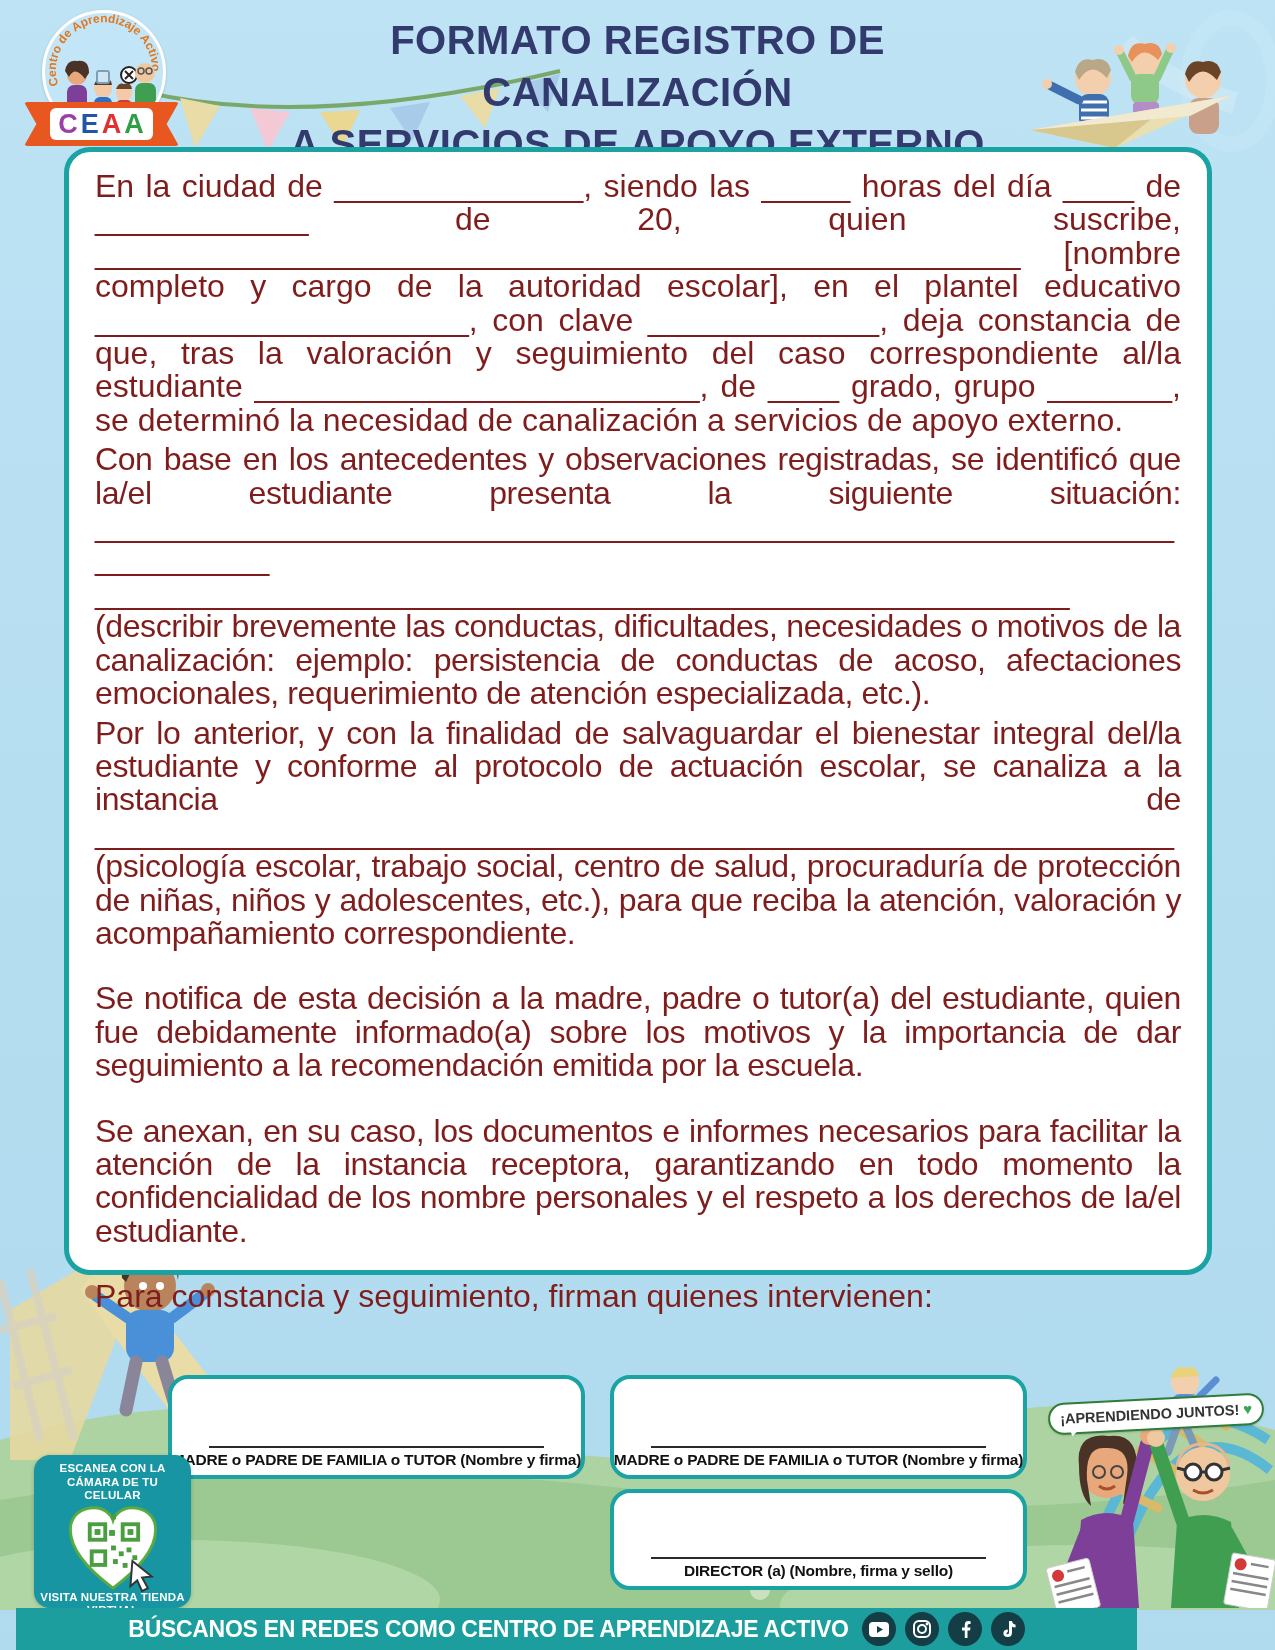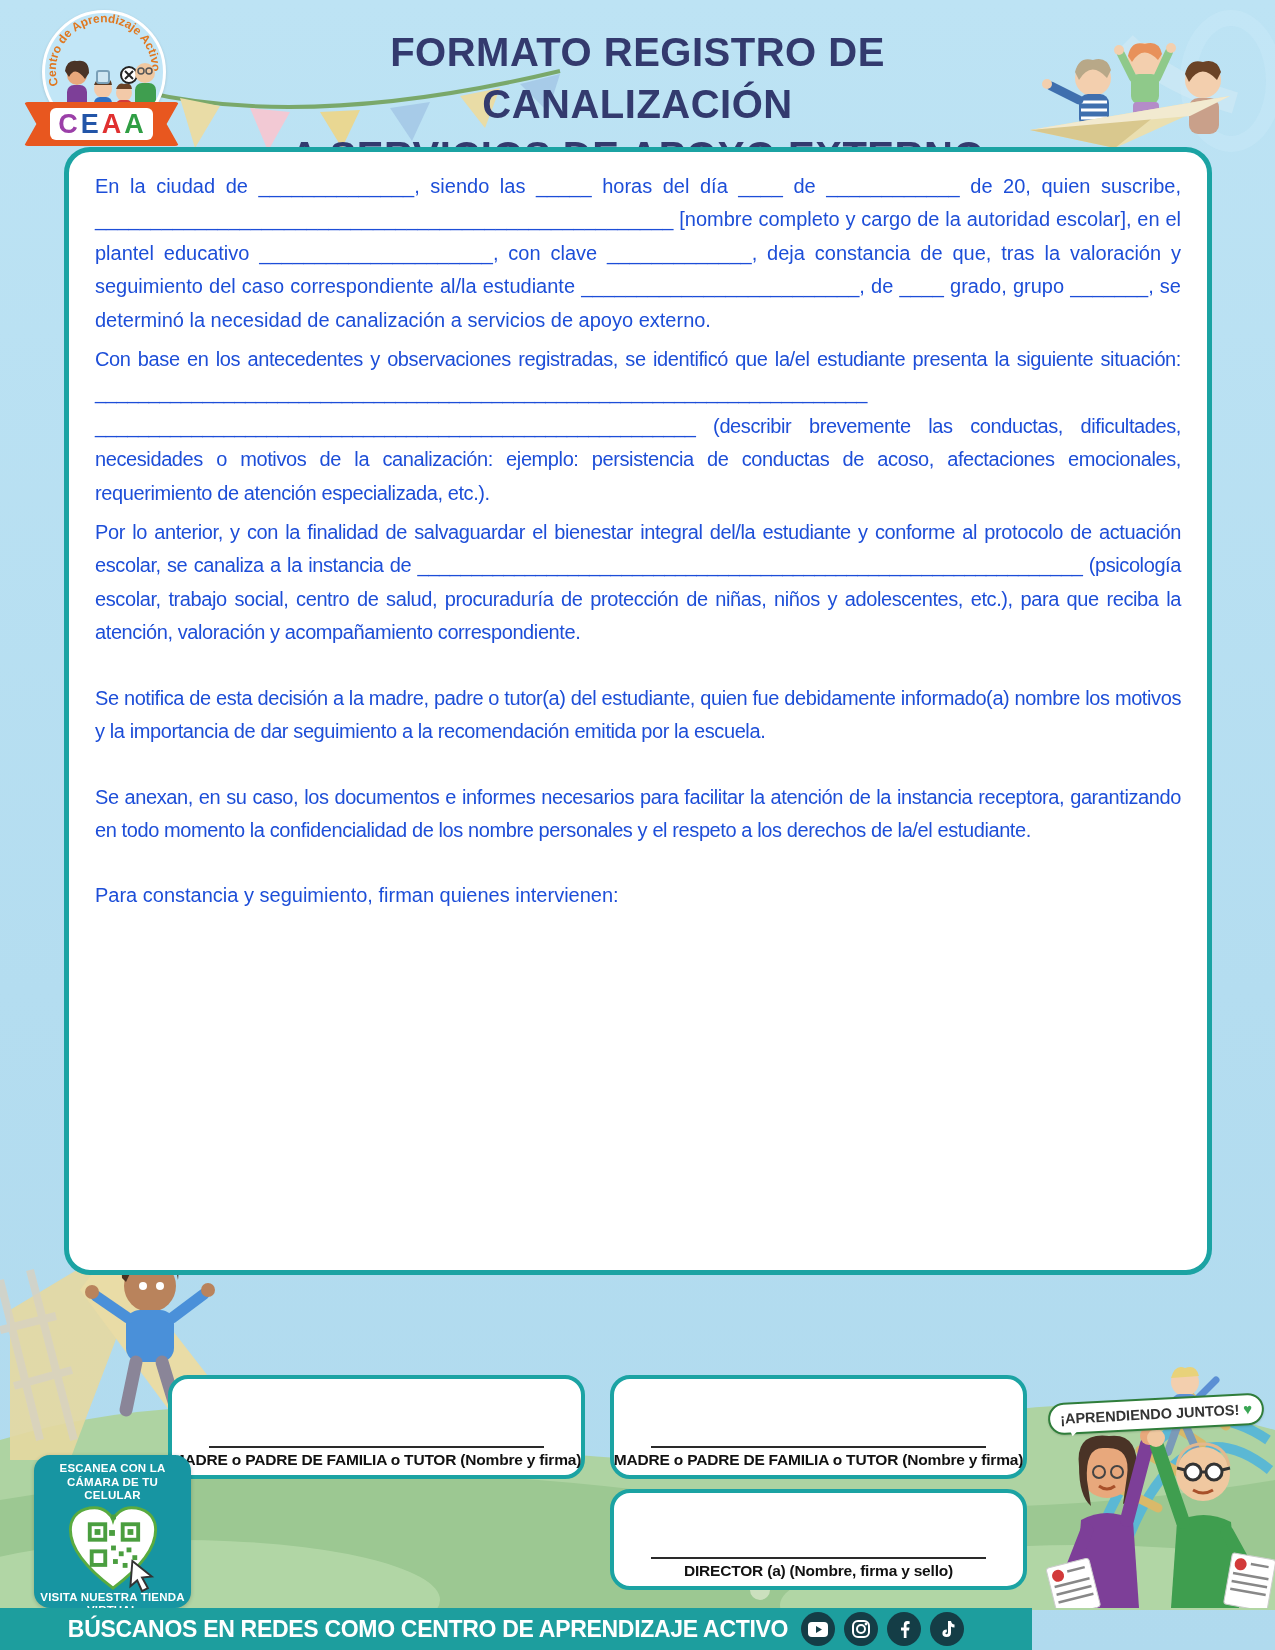--- a/index.html
+++ b/index.html
@@ -15,27 +15,27 @@
 
   
   .logo-wrap{position:absolute;left:24px;top:6px;width:155px;height:140px;z-index:5;}
   .logo-circle{position:absolute;left:18px;top:4px;width:118px;height:118px;border-radius:50%;background:#c2e6f7;border:3px solid #ffffff;box-shadow:0 1px 3px rgba(0,0,0,.15);overflow:hidden;}
   .logo-ribbon{position:absolute;left:0px;top:96px;width:155px;height:44px;background:#e8571f;clip-path:polygon(0 0,8% 50%,0 100%,100% 100%,92% 50%,100% 0);border-radius:4px;display:flex;align-items:center;justify-content:center;}
   .logo-ribbon-inner{background:#ffffff;border-radius:6px;padding:1px 8px;display:flex;gap:2px;font-weight:800;font-size:27px;line-height:30px;letter-spacing:1px;}
   .l-c{color:#9b3fa8;} .l-e{color:#2255a8;} .l-a1{color:#e03030;} .l-a2{color:#2f9e44;}
 
   .flags{position:absolute;left:140px;top:36px;z-index:1;}
 
-  .page-title{position:absolute;left:50%;top:26px;transform:translateX(-50%);width:760px;text-align:center;color:#333a6e;font-weight:800;font-size:40px;line-height:52px;letter-spacing:.5px;z-index:2;}
+  .page-title{position:absolute;left:50%;top:14px;transform:translateX(-50%);width:760px;text-align:center;color:#333a6e;font-weight:800;font-size:40px;line-height:52px;letter-spacing:.5px;z-index:2;}
 
   .kids-plane{position:absolute;right:0px;top:8px;z-index:1;}
 
   
   .doc-box{position:absolute;left:64px;top:147px;width:1148px;height:1128px;background:#ffffff;border:5px solid #1ba3a3;border-radius:26px;box-sizing:border-box;padding:18px 26px;z-index:4;}
-  .doc-text{font-size:20px;line-height:33.4px;color:#1d4ed8;text-align:justify;overflow-wrap:anywhere;}
+  .doc-text{font-size:32px;line-height:33.4px;color:#7f1d1d;text-align:justify;overflow-wrap:anywhere;}
   .doc-text p{margin:0;}
   .doc-text p.cond{letter-spacing:-0.4px;margin-top:6px;}
   .doc-text p.gap{margin-top:32px;}
 
   
   .nota{position:absolute;left:70px;top:1296px;width:1136px;font-style:italic;font-size:26px;line-height:31.5px;color:#141414;text-align:justify;z-index:6;}
   .nota b{font-weight:800;}
 
   
   .scene{position:absolute;left:0;top:1320px;width:1275px;height:290px;z-index:1;}
@@ -55,21 +55,21 @@
   .qr-heart{position:relative;width:104px;height:92px;margin-top:-2px;margin-bottom:-2px;}
 
   
   .bubble{position:absolute;left:1048px;top:1398px;transform:rotate(-3deg);background:#ffffff;border:2.5px solid #2f7d3a;border-radius:20px;padding:5px 10px;font-weight:700;font-size:14.5px;line-height:17px;color:#333333;text-align:center;z-index:8;box-shadow:0 1px 2px rgba(0,0,0,.15);}
   .bubble:after{content:"";position:absolute;left:14px;bottom:-12px;width:0;height:0;border:8px solid transparent;border-top:12px solid #ffffff;transform:rotate(12deg);}
   .bubble .heart{color:#3aa655;font-size:15px;}
   .characters{position:absolute;right:0px;top:1380px;z-index:7;}
   .slide-kid{position:absolute;left:0px;top:1190px;z-index:2;}
 
   
-  .footer{position:absolute;left:0;bottom:0;width:1032px;height:42px;background:#1d9e9e;display:flex;align-items:center;justify-content:center;gap:9px;z-index:9;}
+  .footer{position:absolute;left:16px;bottom:0;width:1121px;height:42px;background:#1d9e9e;display:flex;align-items:center;justify-content:center;gap:9px;z-index:9;}
   .footer-text{color:#ffffff;font-weight:800;font-size:23px;letter-spacing:-0.3px;margin-right:4px;}
   .soc{width:34px;height:34px;border-radius:50%;background:#143d46;display:flex;align-items:center;justify-content:center;}
 </style>
 </head>
 <body>
 
 <div class="page">
 
   <div class="deco x1">×</div>
   <div class="deco x2">×</div>
@@ -156,21 +156,21 @@
     <polygon points="55,122 255,88 140,140" fill="#eadfb0"></polygon>
     <polygon points="55,122 185,104 140,140" fill="#d9c88e"></polygon>
     <polygon points="55,122 255,88 215,108" fill="#f2ead0"></polygon>
   </svg>
 
   <div class="doc-box">
     <div class="doc-text">
       <p>En la ciudad de ______________, siendo las _____ horas del día ____ de ____________ de 20, quien suscribe, ____________________________________________________ [nombre completo y cargo de la autoridad escolar], en el plantel educativo _____________________, con clave _____________, deja constancia de que, tras la valoración y seguimiento del caso correspondiente al/la estudiante _________________________, de ____ grado, grupo _______, se determinó la necesidad de canalización a servicios de apoyo externo.</p>
       <p class="cond">Con base en los antecedentes y observaciones registradas, se identificó que la/el estudiante presenta la siguiente situación: ________________________________________________________________________ ________________________________________________________ (describir brevemente las conductas, dificultades, necesidades o motivos de la canalización: ejemplo: persistencia de conductas de acoso, afectaciones emocionales, requerimiento de atención especializada, etc.).</p>
       <p class="cond">Por lo anterior, y con la finalidad de salvaguardar el bienestar integral del/la estudiante y conforme al protocolo de actuación escolar, se canaliza a la instancia de ______________________________________________________________ (psicología escolar, trabajo social, centro de salud, procuraduría de protección de niñas, niños y adolescentes, etc.), para que reciba la atención, valoración y acompañamiento correspondiente.</p>
-      <p class="cond gap">Se notifica de esta decisión a la madre, padre o tutor(a) del estudiante, quien fue debidamente informado(a) nombre los motivos y la importancia de dar seguimiento a la recomendación emitida por la escuela.</p>
+      <p class="cond gap">Se notifica de esta decisión a la madre, padre o tutor(a) del estudiante, quien fue debidamente informado(a) sobre los motivos y la importancia de dar seguimiento a la recomendación emitida por la escuela.</p>
       <p class="cond gap">Se anexan, en su caso, los documentos e informes necesarios para facilitar la atención de la instancia receptora, garantizando en todo momento la confidencialidad de los nombre personales y el respeto a los derechos de la/el estudiante.</p>
       <p class="gap">Para constancia y seguimiento, firman quienes intervienen:</p>
     </div>
   </div>
 
   <svg class="scene" width="1275" height="290" viewBox="0 0 1275 290">
     <path d="M0 120 Q 200 60 420 110 Q 700 170 900 110 Q 1100 60 1275 110 L1275 290 L0 290 Z" fill="#aed3a2"></path>
     <path d="M0 180 Q 300 130 640 170 Q 980 210 1275 160 L1275 290 L0 290 Z" fill="#9cc892"></path>
     <ellipse cx="180" cy="280" rx="260" ry="60" fill="#b7d9aa" opacity=".8"></ellipse>
     <ellipse cx="1080" cy="285" rx="300" ry="60" fill="#b7d9aa" opacity=".8"></ellipse>

